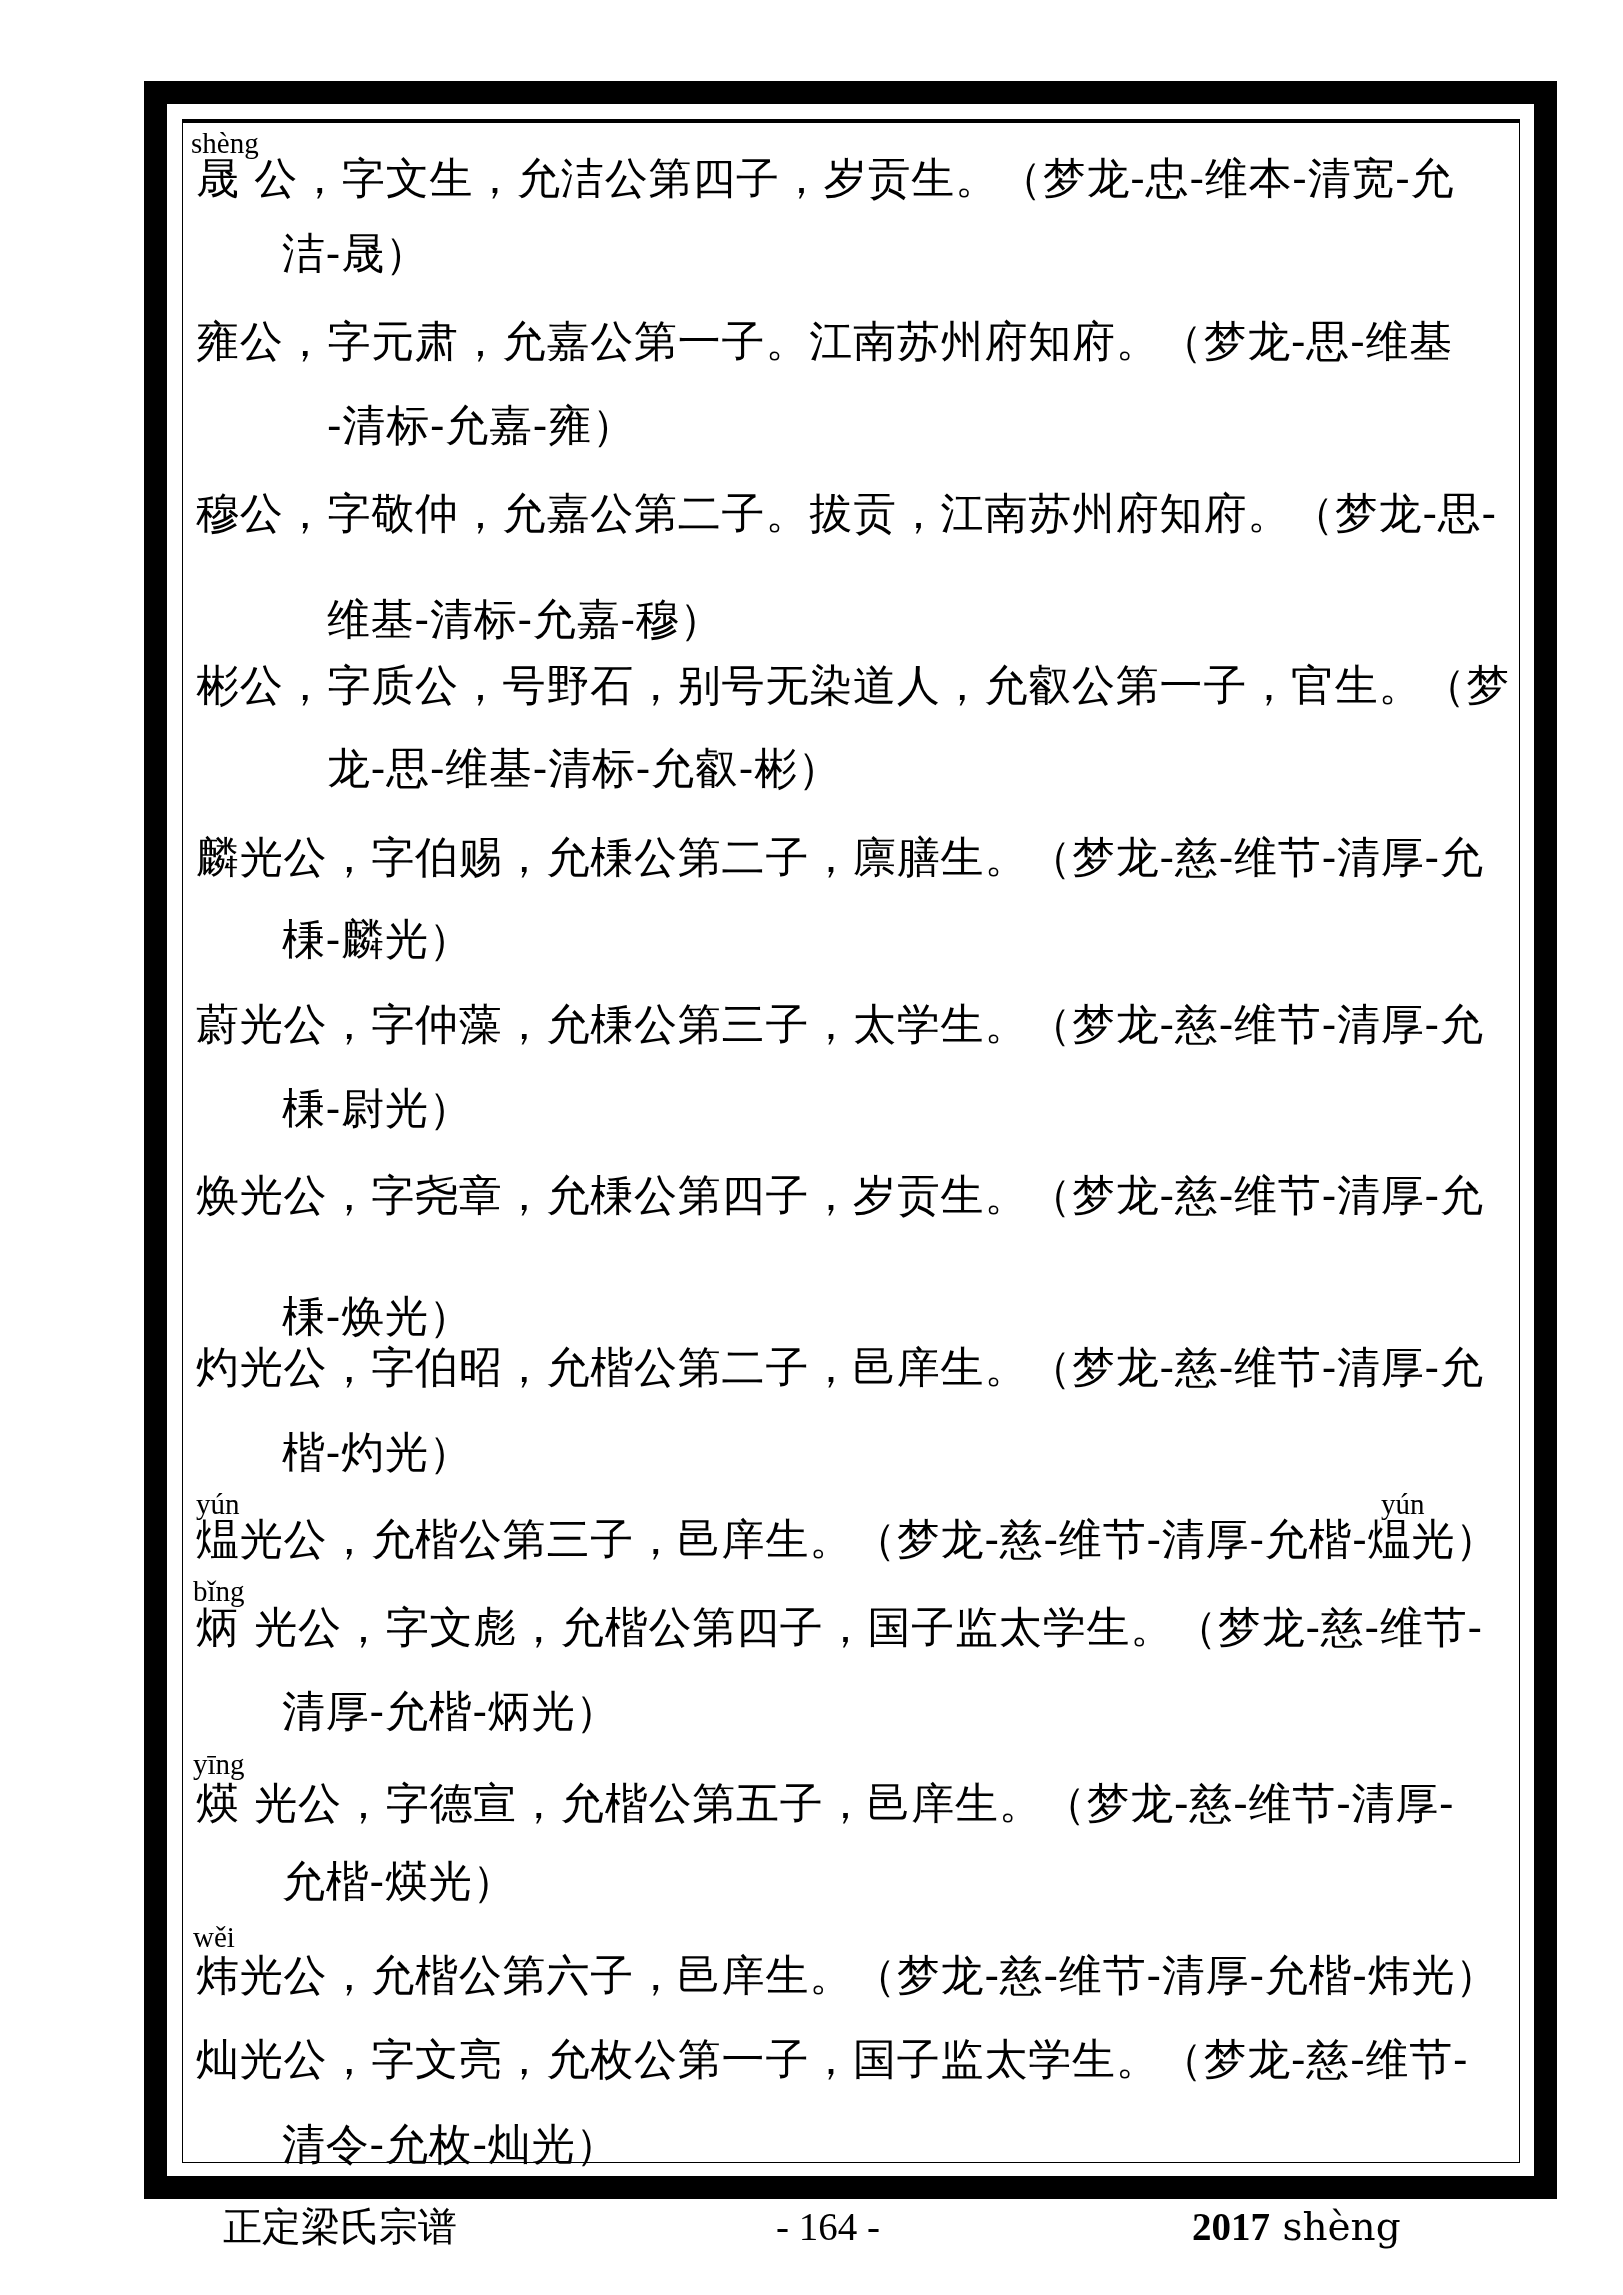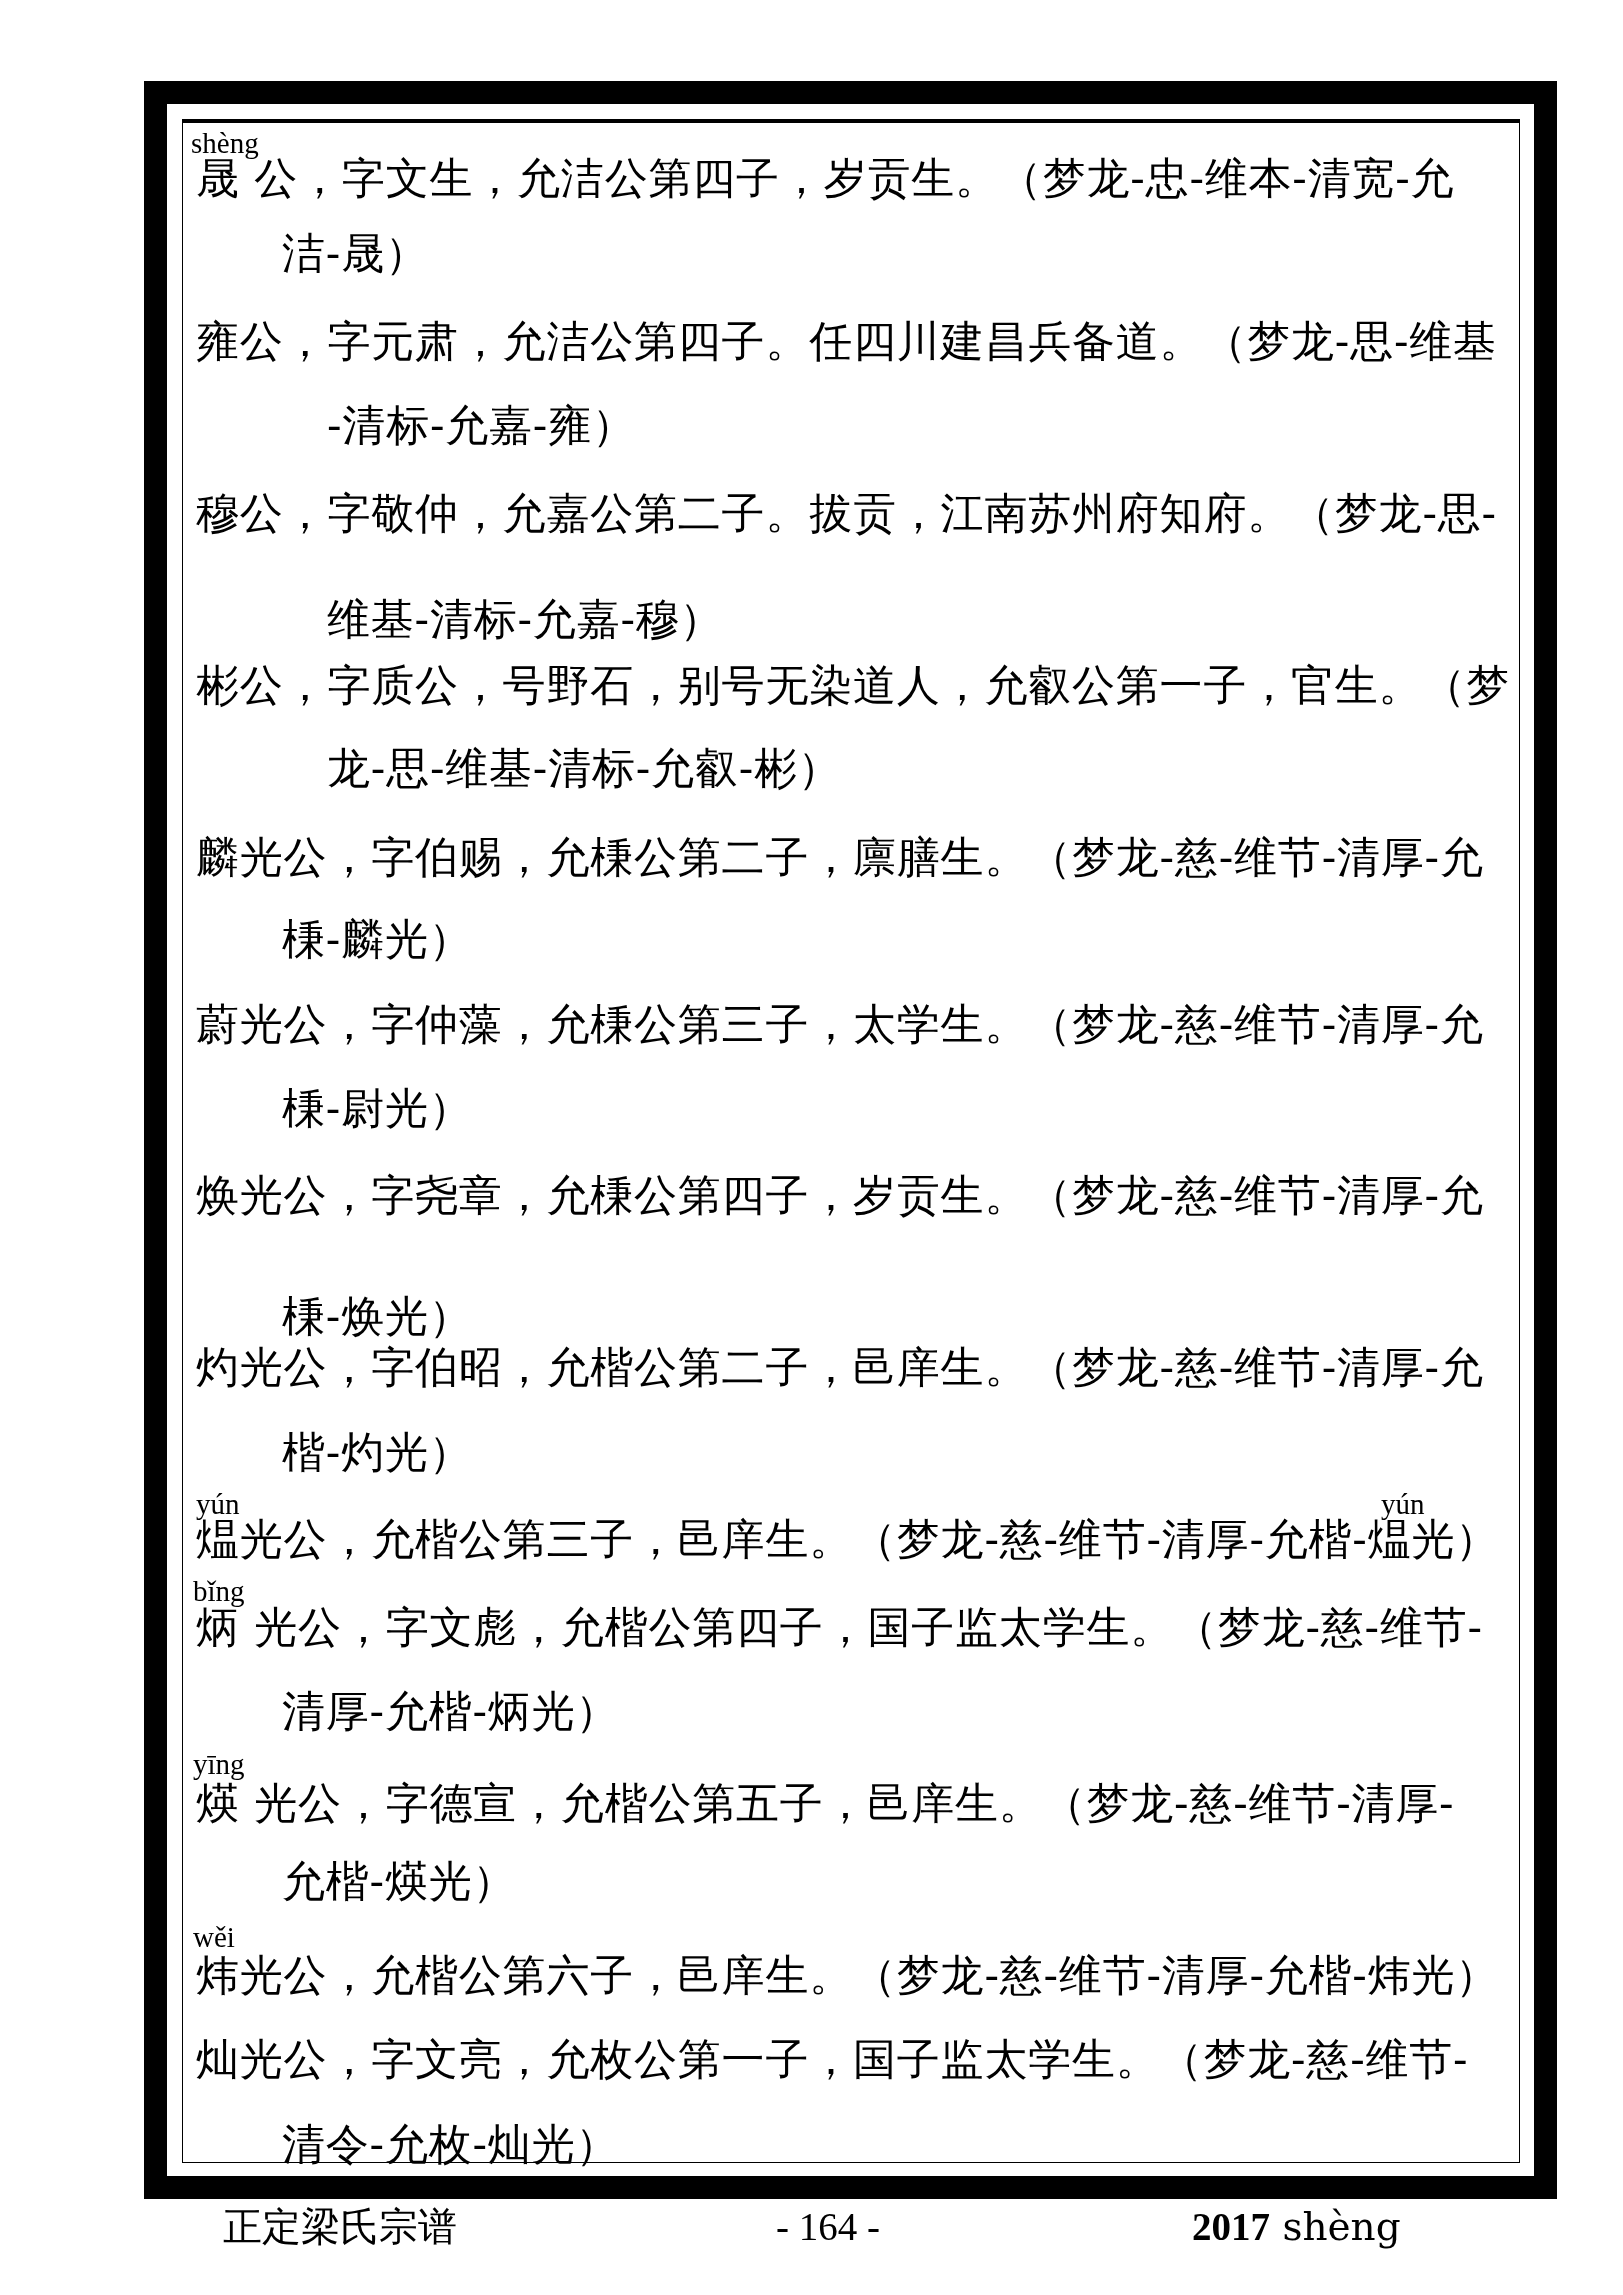--- a/index.html
+++ b/index.html
@@ -23,21 +23,21 @@
 
 <div class="outer-frame">
   <div class="outer-inner"></div>
 </div>
 <div class="inner-frame"></div>
 
 <div class="py" style="left:191px;top:131px;">shèng</div>
 <div class="line" style="left:196px;top:154px;">晟 公，字文生，允洁公第四子，岁贡生。（梦龙-忠-维本-清宽-允</div>
 <div class="line" style="left:282px;top:229px;">洁-晟）</div>
 
-<div class="line" style="left:196px;top:317px;">雍公，字元肃，允洁公第四子。任四川建昌兵备道。（梦龙-思-维基</div>
+<div class="line" style="left:196px;top:317px;">雍公，字元肃，允嘉公第一子。江南苏州府知府。（梦龙-思-维基</div>
 <div class="line" style="left:327px;top:401px;">-清标-允嘉-雍）</div>
 
 <div class="line" style="left:196px;top:489px;">穆公，字敬仲，允嘉公第二子。拔贡，江南苏州府知府。（梦龙-思-</div>
 <div class="line" style="left:327px;top:595px;">维基-清标-允嘉-穆）</div>
 
 <div class="line" style="left:196px;top:661px;">彬公，字质公，号野石，别号无染道人，允叡公第一子，官生。（梦</div>
 <div class="line" style="left:327px;top:744px;">龙-思-维基-清标-允叡-彬）</div>
 
 <div class="line" style="left:196px;top:833px;">麟光公，字伯赐，允棅公第二子，廪膳生。（梦龙-慈-维节-清厚-允</div>
 <div class="line" style="left:282px;top:915px;">棅-麟光）</div>

